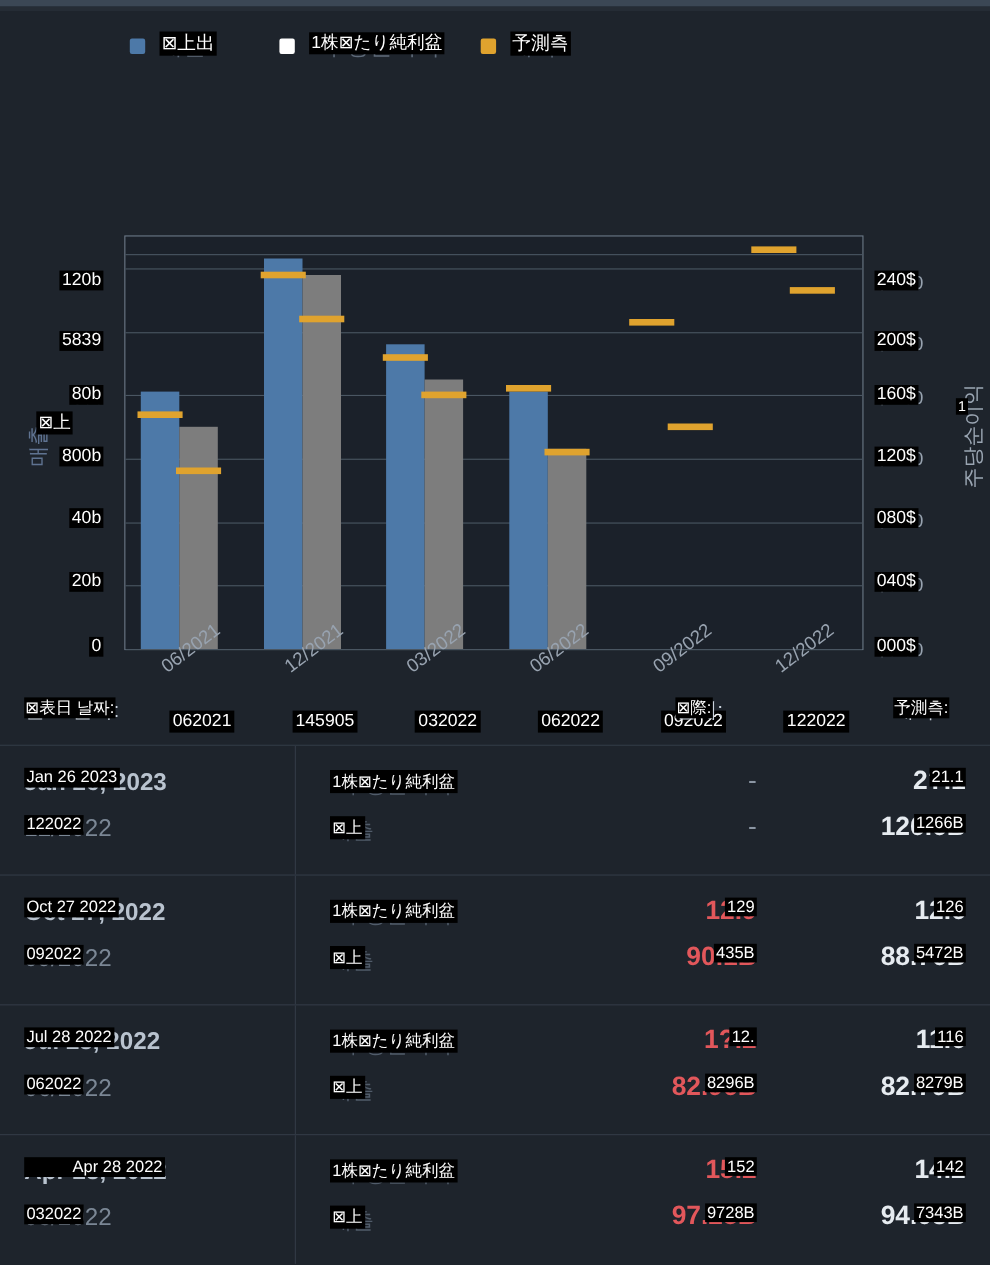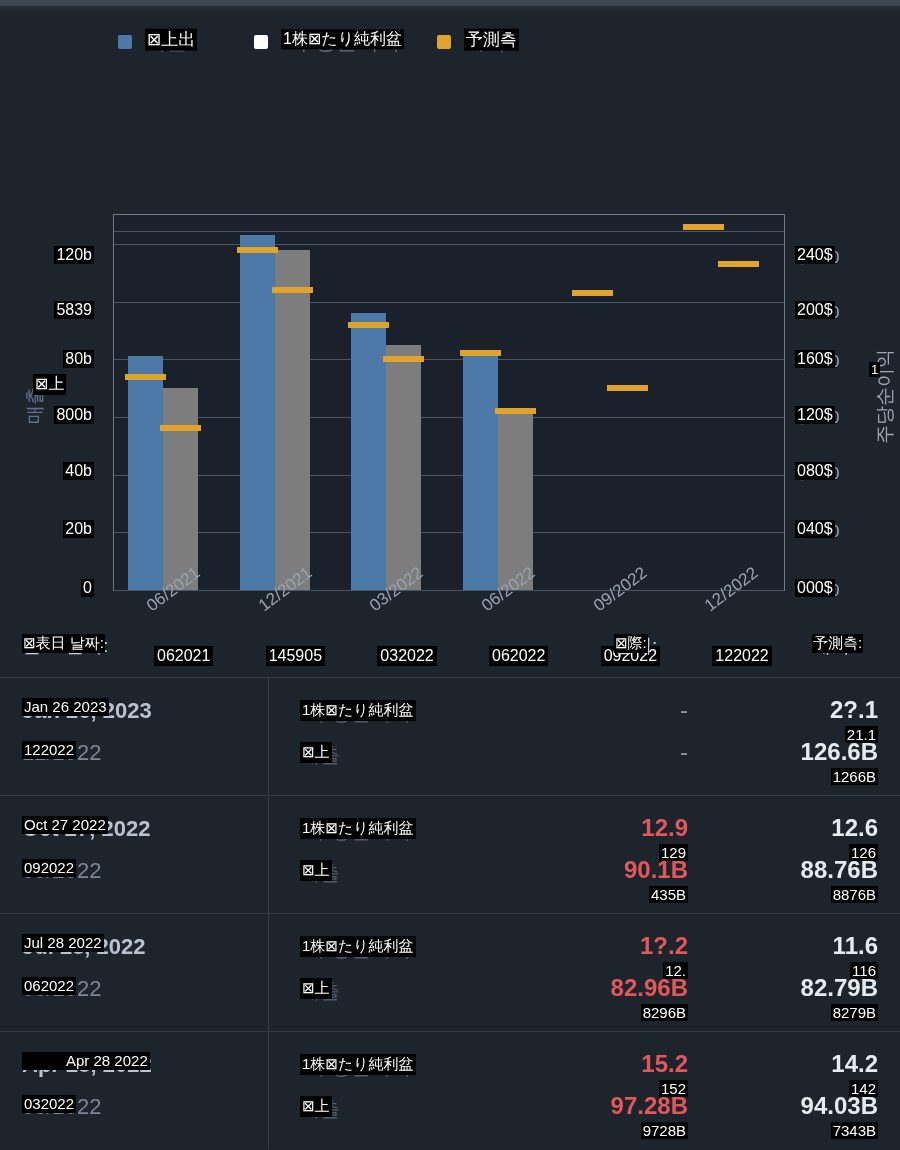--- a/index.html
+++ b/index.html
@@ -115,21 +115,21 @@
   .metric-over {
     position: absolute; left: 0; top: 0;
     background: #000; color: #fff; font-size: 15px; padding: 1px 2px; white-space: nowrap;
   }
   .val { font-size: 24px; font-weight: bold; text-align: right; }
   .val.red { color: #e2575b; }
   .val.white { color: #e6ebf0; }
   .val.dash { color: #8b96a3; font-weight: normal; }
   .val-ovl {
     position: absolute; right: 0; top: 2px;
-    background: #000; color: #fff; font-size: 15px; padding: 0 2px; white-space: nowrap; margin-top: 28px;
+    background: #000; color: #fff; font-size: 15px; padding: 0 2px; white-space: nowrap;
   }
 </style>
 </head>
 <body>
 
 <div class="topbar"></div>
 <div class="topbar2"></div>
 
 <div class="legend" id="legend-root">
     <div class="legend-item i0">
@@ -293,21 +293,21 @@
         <div class="vline"></div>
         <div class="cell date-main" style="left: 22px; top: 20px;">Oct 27, 2022</div>
         <div class="ovl" style="left: 22px; top: 20px; font-size: 15px;">Oct 27 2022</div>
         <div class="cell date-sub" style="left: 22px; top: 62px;">09/2022</div>
         <div class="ovl" style="left: 22px; top: 63px; font-size: 15px;">092022</div>
         <div class="cell" style="left: 300px; top: 22px;"><span class="metric-under">1주당순이익</span><span class="metric-over">1株⊠たり純利盆</span></div>
         <div class="cell" style="left: 300px; top: 64px;"><span class="metric-under">매출</span><span class="metric-over">⊠上</span></div>
         <div class="cell" style="right: 212px; top: 18px;"><span class="val red">12.9</span><span class="val-ovl">129</span></div>
         <div class="cell" style="right: 212px; top: 60px;"><span class="val red">90.1B</span><span class="val-ovl">435B</span></div>
         <div class="cell" style="right: 22px; top: 18px;"><span class="val white">12.6</span><span class="val-ovl">126</span></div>
-        <div class="cell" style="right: 22px; top: 60px;"><span class="val white">88.76B</span><span class="val-ovl">8876B</span></div>
+        <div class="cell" style="right: 22px; top: 60px;"><span class="val white">88.76B</span><span class="val-ovl">5472B</span></div>
       </div>
       <div class="trow">
         <div class="vline"></div>
         <div class="cell date-main" style="left: 22px; top: 20px;">Jul 28, 2022</div>
         <div class="ovl" style="left: 22px; top: 20px; font-size: 15px;">Jul 28 2022</div>
         <div class="cell date-sub" style="left: 22px; top: 62px;">06/2022</div>
         <div class="ovl" style="left: 22px; top: 63px; font-size: 15px;">062022</div>
         <div class="cell" style="left: 300px; top: 22px;"><span class="metric-under">1주당순이익</span><span class="metric-over">1株⊠たり純利盆</span></div>
         <div class="cell" style="left: 300px; top: 64px;"><span class="metric-under">매출</span><span class="metric-over">⊠上</span></div>
         <div class="cell" style="right: 212px; top: 18px;"><span class="val red">1?.2</span><span class="val-ovl">12.</span></div>

